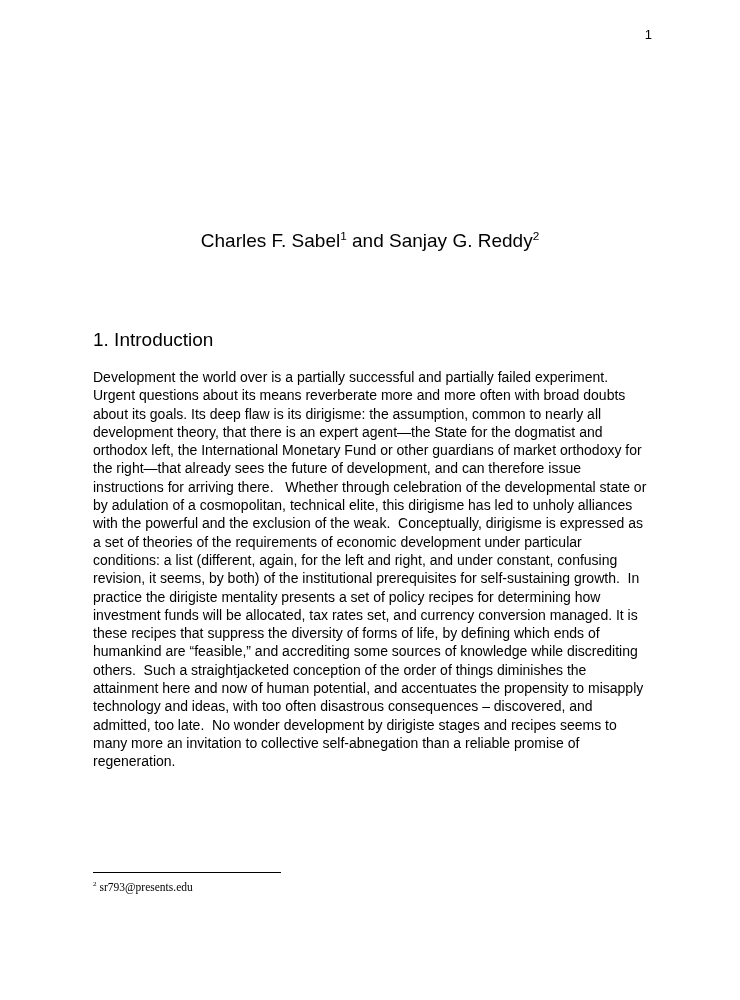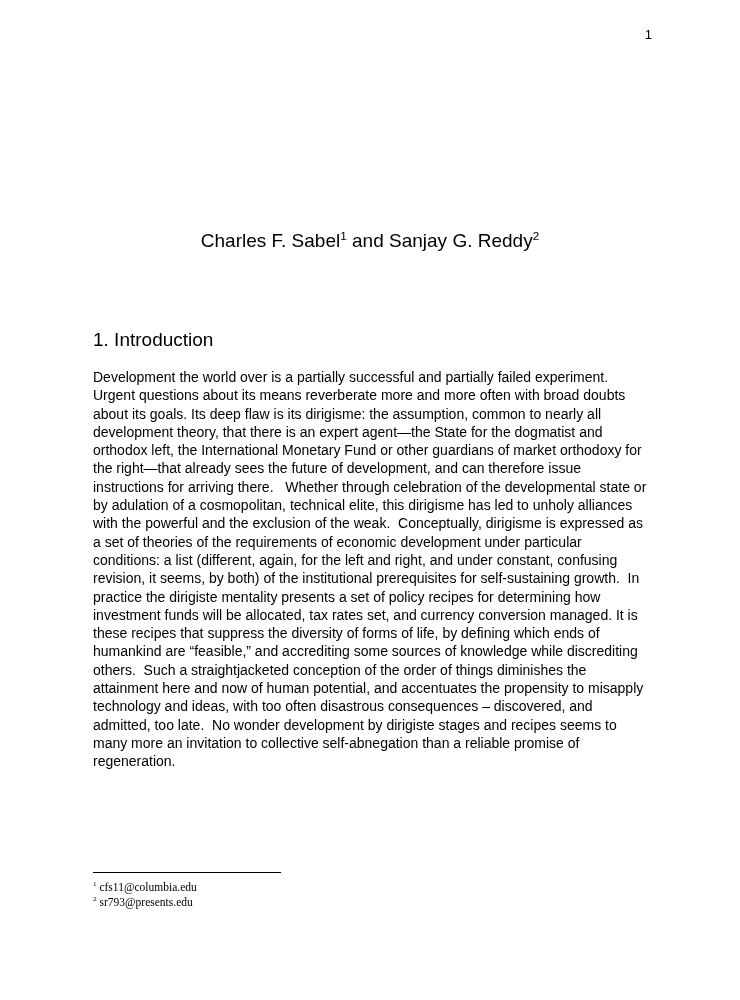--- a/index.html
+++ b/index.html
@@ -92,20 +92,17 @@
 
   <div class="section-heading">1. Introduction</div>
 
   <div class="body-text">
     <div class="para">Development the world over is a partially successful and partially failed experiment.  Urgent questions about its means reverberate more and more often with broad doubts about its goals. Its deep flaw is its dirigisme: the assumption, common to nearly all development theory, that there is an expert agent—the State for the dogmatist and orthodox left, the International Monetary Fund or other guardians of market orthodoxy for the right—that already sees the future of development, and can therefore issue instructions for arriving there.   Whether through celebration of the developmental state or by adulation of a cosmopolitan, technical elite, this dirigisme has led to unholy alliances with the powerful and the exclusion of the weak.  Conceptually, dirigisme is expressed as a set of theories of the requirements of economic development under particular conditions: a list (different, again, for the left and right, and under constant, confusing revision, it seems, by both) of the institutional prerequisites for self-sustaining growth.  In practice the dirigiste mentality presents a set of policy recipes for determining how investment funds will be allocated, tax rates set, and currency conversion managed. It is these recipes that suppress the diversity of forms of life, by defining which ends of humankind are “feasible,” and accrediting some sources of knowledge while discrediting others.  Such a straightjacketed conception of the order of things diminishes the attainment here and now of human potential, and accentuates the propensity to misapply technology and ideas, with too often disastrous consequences – discovered, and admitted, too late.  No wonder development by dirigiste stages and recipes seems to many more an invitation to collective self-abnegation than a reliable promise of regeneration.</div>
   </div>
 
   <div class="footnotes">
     <div class="fn-rule"></div>
     <div class="footnote">
-      <sup>1</sup><span> cfs11@columbia.edu</span>
-    </div>
-    <div class="footnote">
       <sup>2</sup><span> sr793@presents.edu</span>
     </div>
   </div>
 
 </div>
 
 </body></html>

